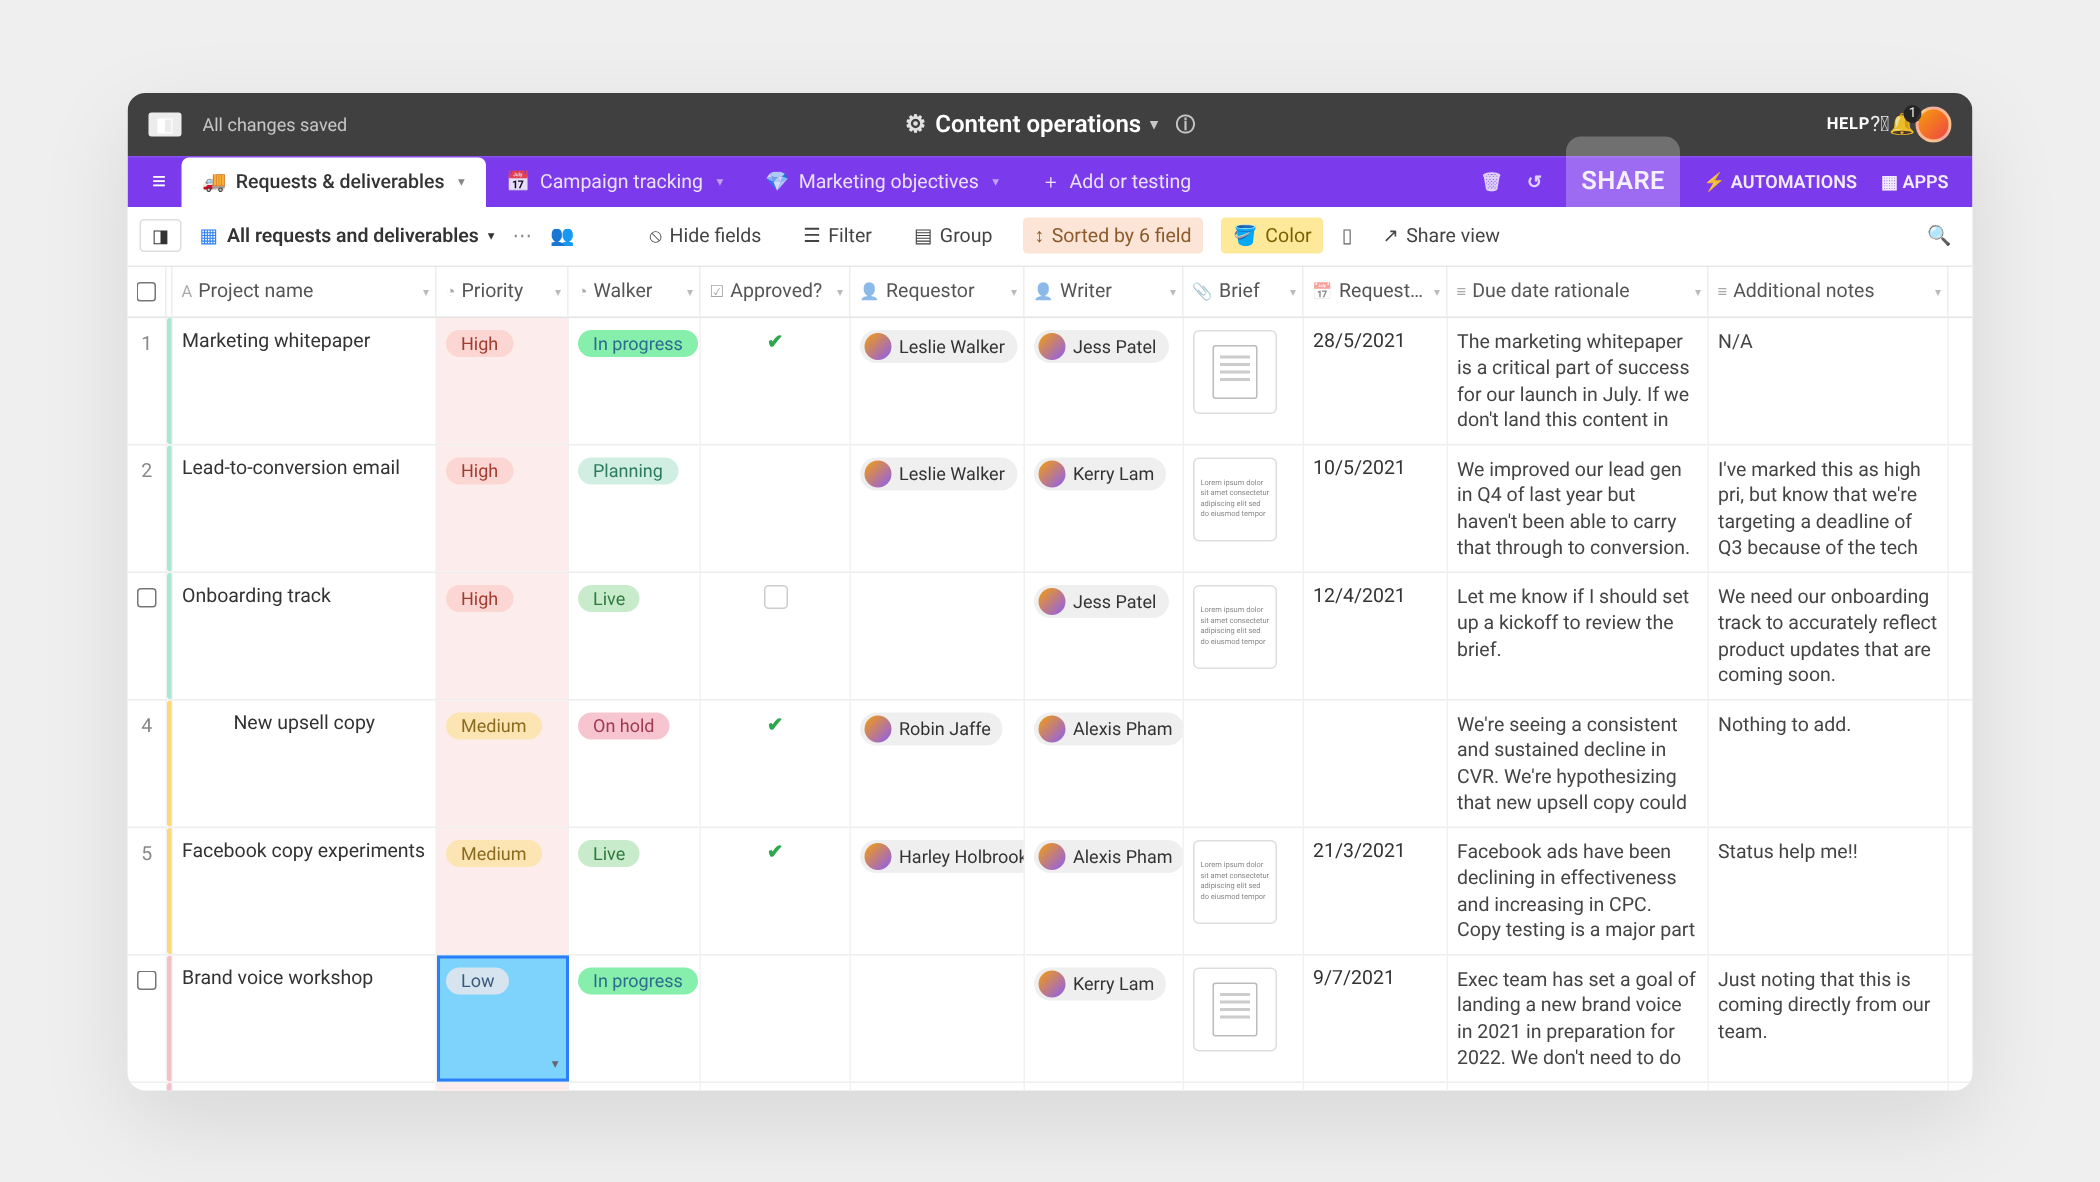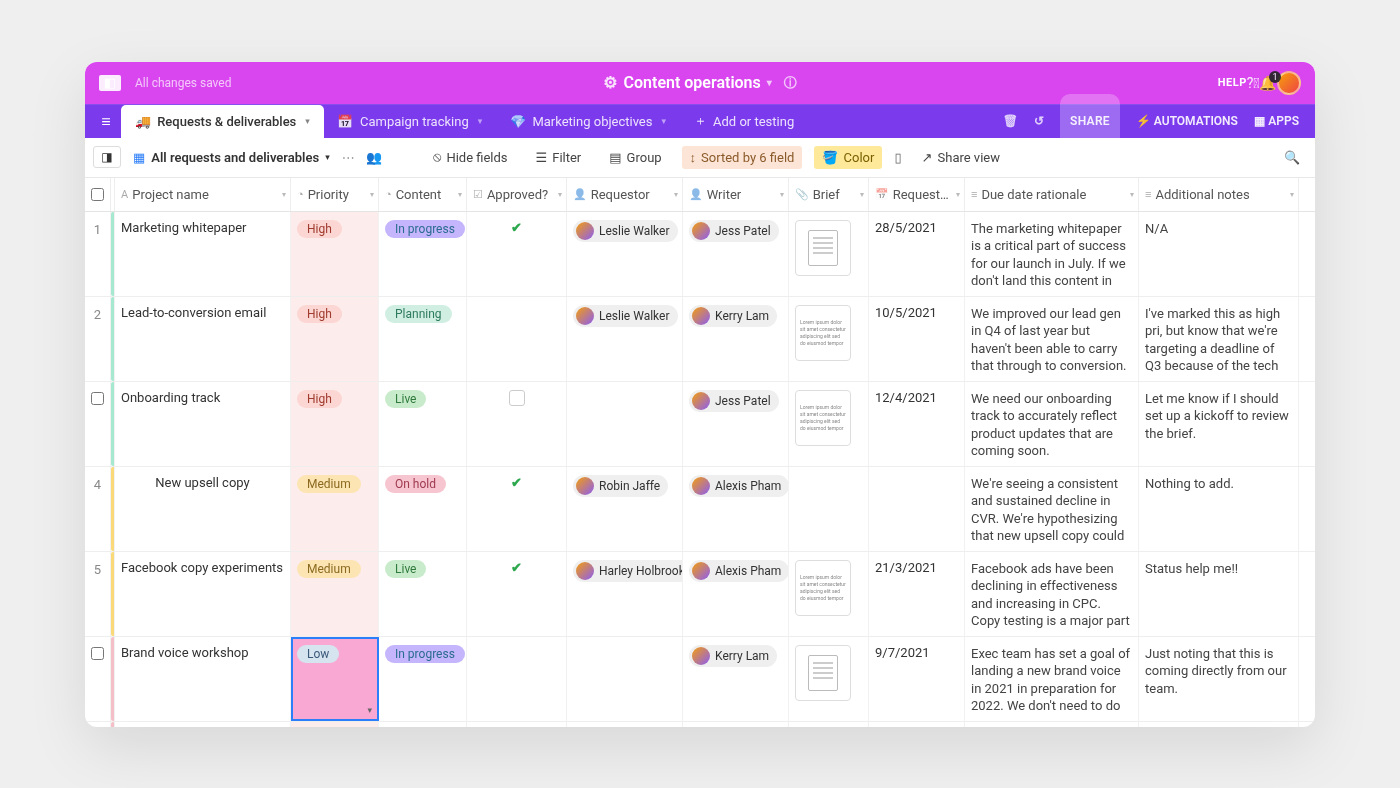--- a/index.html
+++ b/index.html
@@ -1,38 +1,38 @@
 <!DOCTYPE html>
 <html><head>
 <meta charset="utf-8">
 <style>
 * { margin: 0; padding: 0; box-sizing: border-box; font-family: -apple-system, BlinkMacSystemFont, 'Segoe UI', Roboto, sans-serif; }
 body { background: #EFEFEF; display: flex; align-items: center; justify-content: center; min-height: 788px; }
 .app-window { width: 1230px; height: 665px; background: #fff; border-radius: 12px; overflow: hidden; box-shadow: 0 20px 60px rgba(0,0,0,0.1); display: flex; flex-direction: column; }
 
 
-.header-bar { background: #d946ef; color: #fff; height: 42px; display: flex; align-items: center; padding: 0 14px; font-size: 13px; }
+.header-bar { background: #404040; color: #fff; height: 42px; display: flex; align-items: center; padding: 0 14px; font-size: 13px; }
 .header-left { display: flex; align-items: center; gap: 14px; flex: 1; }
 .logo-box { width: 22px; height: 16px; background: rgba(255,255,255,0.9); border-radius: 2px; display:flex; align-items:center; justify-content:center; }
 .header-center { display: flex; align-items: center; gap: 6px; flex: 1; justify-content: center; font-weight: 600; font-size: 16px;}
 .header-right { display: flex; align-items: center; flex: 1; justify-content: flex-end; }
 .save-status { color: rgba(255,255,255,0.7); font-size: 12px; }
 .help-label { font-size: 11px; font-weight: 700; letter-spacing: 0.5px; }
 .header-icon { font-size: 14px; opacity: 0.9; position: relative; }
 .notif-badge { position:absolute; top:-4px; right:-4px; background:#222; color:#fff; font-size:9px; border-radius:50%; width:12px; height:12px; display:flex; align-items:center; justify-content:center;}
 .avatar { width: 24px; height: 24px; border-radius: 50%; background: linear-gradient(135deg,#f59e0b,#ef4444); border:2px solid rgba(255,255,255,0.5);}
 
 
 .tabs-bar { background: #7C3AED; height: 34px; display: flex; align-items: stretch; padding: 0 6px; gap: 0; border-top:1px solid rgba(255,255,255,0.1);}
 .menu-btn { width: 30px; display:flex; align-items:center; justify-content:center; color:#fff; font-size:16px;}
 .tab { display: flex; align-items: center; gap: 6px; padding: 0 14px; color: rgba(255,255,255,0.85); font-size:13px; border-top-left-radius:5px;border-top-right-radius:5px; cursor:pointer;}
 .tab.active { background: #fff; color: #333; font-weight: 500;}
 .tab-caret { font-size: 9px; opacity: 0.6; margin-left: 3px;}
 .tabs-right { margin-left: auto; display: flex; align-items: center; gap: 16px; padding-right: 10px; color: rgba(255,255,255,0.9); font-size: 12px; font-weight:600;}
-.share-pill { background: rgba(255,255,255,0.25); padding: 20px 10px; border-radius: 10px; font-size: 12px; letter-spacing:0.3px;text-align:right;}
+.share-pill { background: rgba(255,255,255,0.25); padding: 20px 10px; border-radius: 10px; font-size: 17px; letter-spacing:0.3px;text-align:right;}
 
 
 .toolbar { height: 40px; border-bottom: 1px solid #e8e8e8; display: flex; align-items: center; padding: 0 8px; gap: 12px; font-size: 13px; color: #333; }
 .tb-group { display: flex; align-items: center; gap: 6px;}
 .view-toggle { width: 28px; height: 22px; border:1px solid #ddd; border-radius:3px; display:flex; align-items:center; justify-content:center; font-size:12px;}
 .tb-btn { display: flex; align-items: center; gap: 5px; padding: 4px 8px; border-radius: 3px; cursor:pointer; color:#444;}
 .tb-btn.pill-orange { background: #FCE5D6; color: #8B5A2B;}
 .tb-btn.pill-yellow { background: #FEE99A; color: #7A5F00;}
 .toolbar .spacer { flex:1;}
 .view-name { font-weight: 600; }
@@ -48,27 +48,27 @@
 .rownum-head input, .cell.rownum input { width:13px; height:13px;}
 
 .grid-body { flex:1; overflow-y:auto;}
 .grid-row { border-bottom: 1px solid #eee; min-height: 76px;}
 .cell { padding: 8px 6px; border-right:1px solid #f1f1f1; font-size:13px; color:#333; overflow:hidden; position:relative;}
 .cell.rownum { display:flex; align-items:flex-start; justify-content:center; color:#888; padding-top:10px;}
 .cell.stripe { padding:0;}
 .stripe-bar { width:4px; height:100%; border-radius:2px;}
 .s-green{background:#A7E8D0;} .s-yellow{background:#F9D978;} .s-pink{background:#F4BFC7;}
 .cell.priority-col { background:#FDECEC; }
-.cell.priority-col.selected { background:#f9a8d4; outline:2px solid #2D7FF9; outline-offset:-2px;}
+.cell.priority-col.selected { background:#7dd3fc; outline:2px solid #2D7FF9; outline-offset:-2px;}
 
 .badge { display:inline-block; padding: 2px 10px; border-radius: 10px; font-size:12px; white-space:nowrap;}
 .b-high{background:#FBD6D2; color:#A13B2F;}
 .b-med{background:#FCE5B3; color:#8B6A1F;}
 .b-low{background:#D6E4F0; color:#3B5A7A;}
-.b-inprogress{background:#c4b5fd; color:#2B6C8E;}
+.b-inprogress{background:#86efac; color:#2B6C8E;}
 .b-planning{background:#D0EFE2; color:#2E7A5E;}
 .b-live{background:#C8ECCB; color:#2F7A3C;}
 .b-onhold{background:#F6C5CF; color:#A03A50;}
 
 .check-icon { color:#2EA84F; font-weight:bold;}
 .checkbox-empty { width:16px; height:16px; border:1px solid #ccc; border-radius:3px; display:inline-block;}
 
 .person-chip { display:inline-flex; align-items:center; gap:5px; background:#EFEFEF; padding:2px 8px 2px 3px; border-radius:11px; font-size:12px; white-space:nowrap;}
 .mini-avatar{width:18px;height:18px;border-radius:50%; background:linear-gradient(135deg,#f59e0b,#8b5cf6);}
 
@@ -184,21 +184,21 @@
       <div id="hcols" style="display:contents;"><div class="hcell">
             <span class="ficon">A</span>
             <span>Project name</span>
             <span class="caret">▾</span>
           </div><div class="hcell">
             <span class="ficon">◔</span>
             <span>Priority</span>
             <span class="caret">▾</span>
           </div><div class="hcell">
             <span class="ficon">◔</span>
-            <span>Content</span>
+            <span>Walker</span>
             <span class="caret">▾</span>
           </div><div class="hcell">
             <span class="ficon">☑</span>
             <span>Approved?</span>
             <span class="caret">▾</span>
           </div><div class="hcell">
             <span class="ficon">👤</span>
             <span>Requestor</span>
             <span class="caret">▾</span>
           </div><div class="hcell">
@@ -285,24 +285,24 @@
           <div class="cell" style="text-align: center;"><span class="checkbox-empty"></span></div>
           <div class="cell"></div>
           <div class="cell"><span class="person-chip"><span class="mini-avatar"></span>Jess Patel</span></div>
           <div class="cell">
             <div class="doc-thumb">
               <div class="doc-text-thumb">Lorem ipsum dolor sit amet consectetur adipiscing elit sed do eiusmod tempor</div>
             </div>
           </div>
           <div class="cell">12/4/2021</div>
           <div class="cell">
+            <div class="longtext">Let me know if I should set up a kickoff to review the brief.</div>
+          </div>
+          <div class="cell">
             <div class="longtext">We need our onboarding track to accurately reflect product updates that are coming soon.</div>
-          </div>
-          <div class="cell">
-            <div class="longtext">Let me know if I should set up a kickoff to review the brief.</div>
           </div>
         </div>
         <div class="grid-row">
           <div class="cell rownum">4</div>
           <div class="cell stripe">
             <div class="stripe-bar s-yellow"></div>
           </div>
           <div class="cell" style="position: relative; text-align: center;"><span>New upsell copy</span></div>
           <div class="cell priority-col"><span class="badge b-med">Medium</span></div>
           <div class="cell"><span class="badge b-onhold">On hold</span></div>

